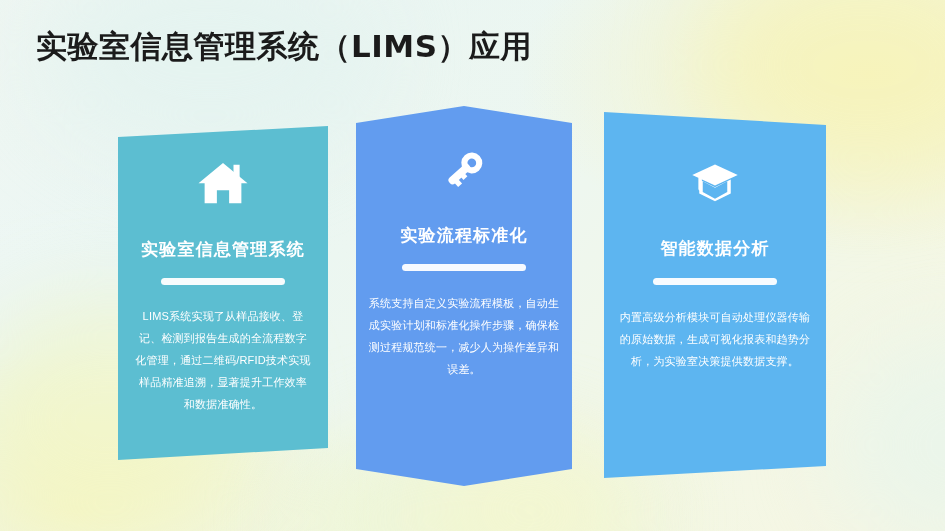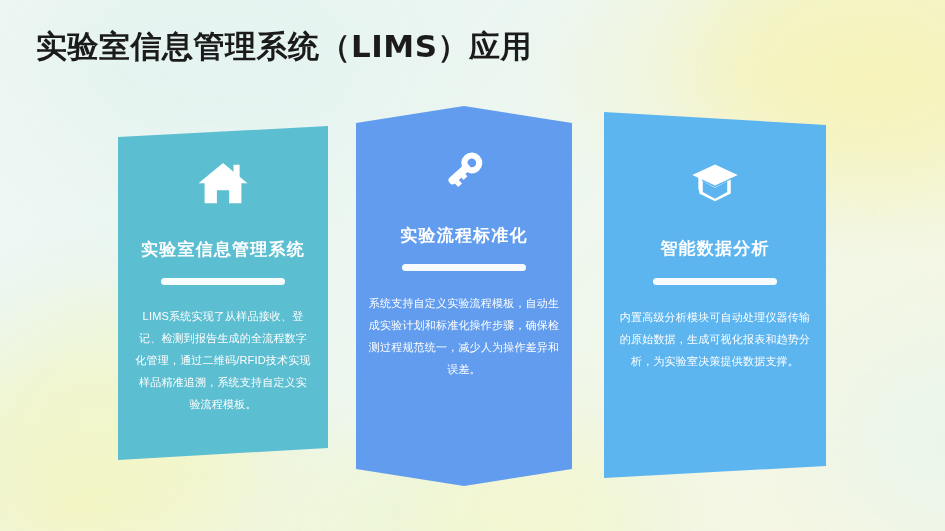--- a/index.html
+++ b/index.html
@@ -138,21 +138,21 @@
     <svg class="card-shape" viewBox="0 0 210 334" preserveAspectRatio="none">
       <polygon points="0,11 210,0 210,322 0,334" fill="#5cbed1"></polygon>
     </svg>
     <div class="card-inner">
       <svg class="card-icon" viewBox="0 0 64 64">
         <path fill="#ffffff" d="M44 10h7v15l-7-6z"></path>
         <path fill="#ffffff" d="M32 8 L60 31 L53 31 L53 54 L39 54 L39 39 L25 39 L25 54 L11 54 L11 31 L4 31 Z"></path>
       </svg>
       <div class="card-title">实验室信息管理系统</div>
       <div class="card-divider"></div>
-      <div class="card-body">LIMS系统实现了从样品接收、登记、检测到报告生成的全流程数字化管理，通过二维码/RFID技术实现样品精准追溯，系统支持自定义实验流程模板。</div>
+      <div class="card-body">LIMS系统实现了从样品接收、登记、检测到报告生成的全流程数字化管理，通过二维码/RFID技术实现样品精准追溯，显著提升工作效率和数据准确性。</div>
     </div>
   </div>
 
   <div class="card" id="card-2">
     <svg class="card-shape" viewBox="0 0 216 380" preserveAspectRatio="none">
       <polygon points="0,17 108,0 216,17 216,363 108,380 0,363" fill="#629cef"></polygon>
     </svg>
     <div class="card-inner">
       <svg class="card-icon" viewBox="0 0 64 64">
         <g transform="rotate(-42 32 32)">

